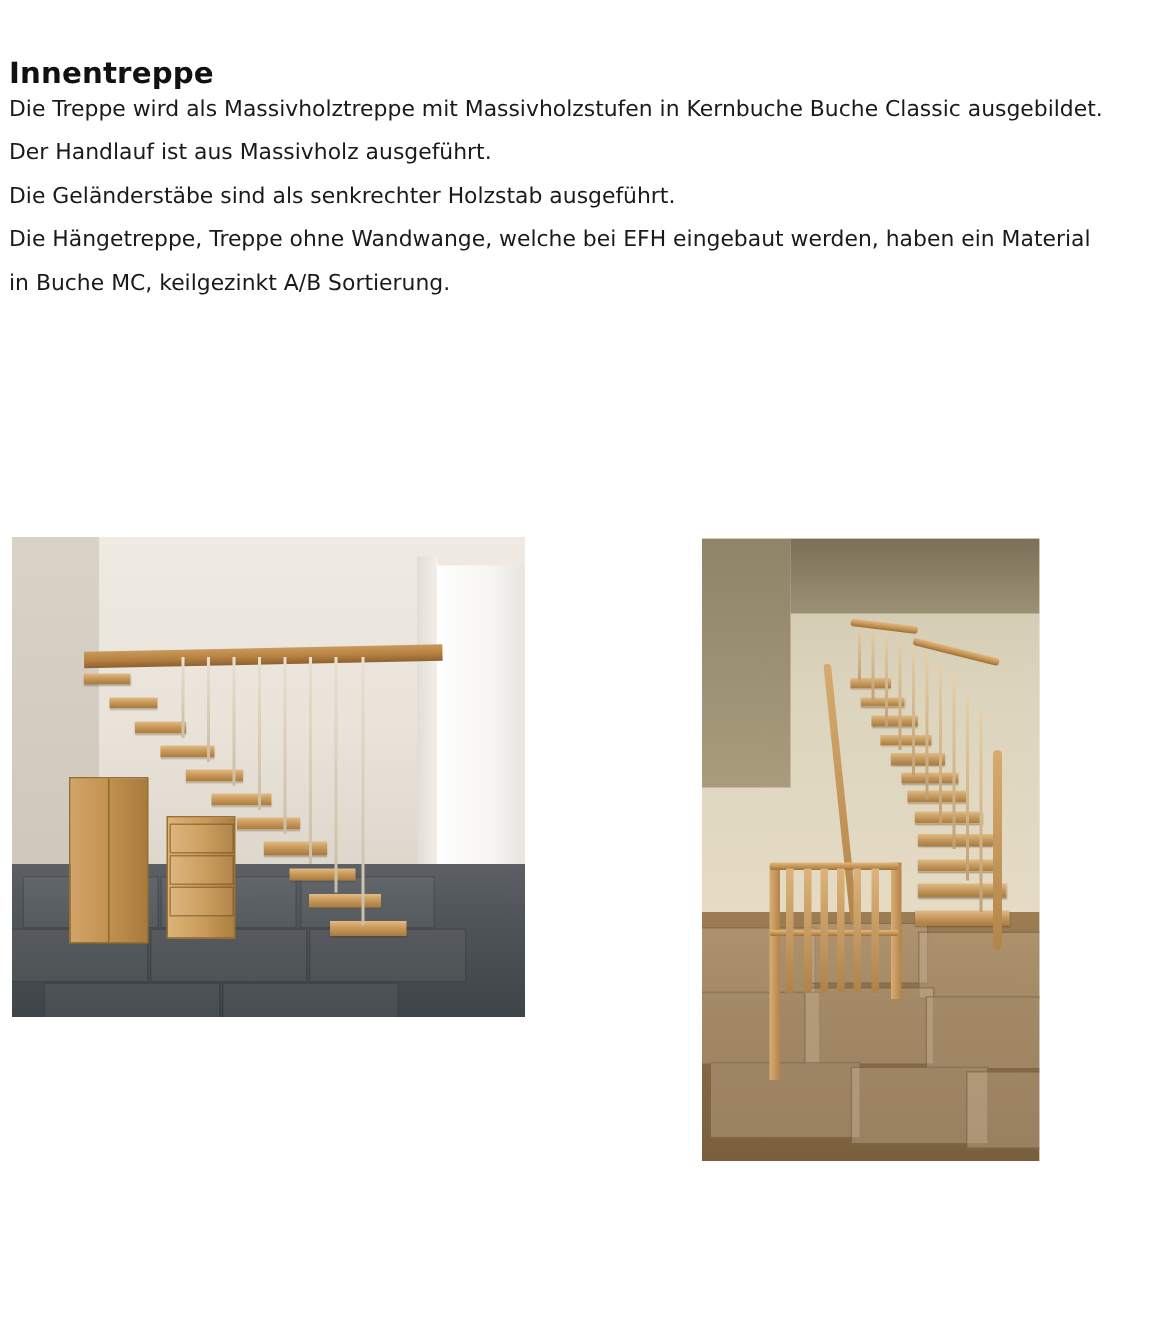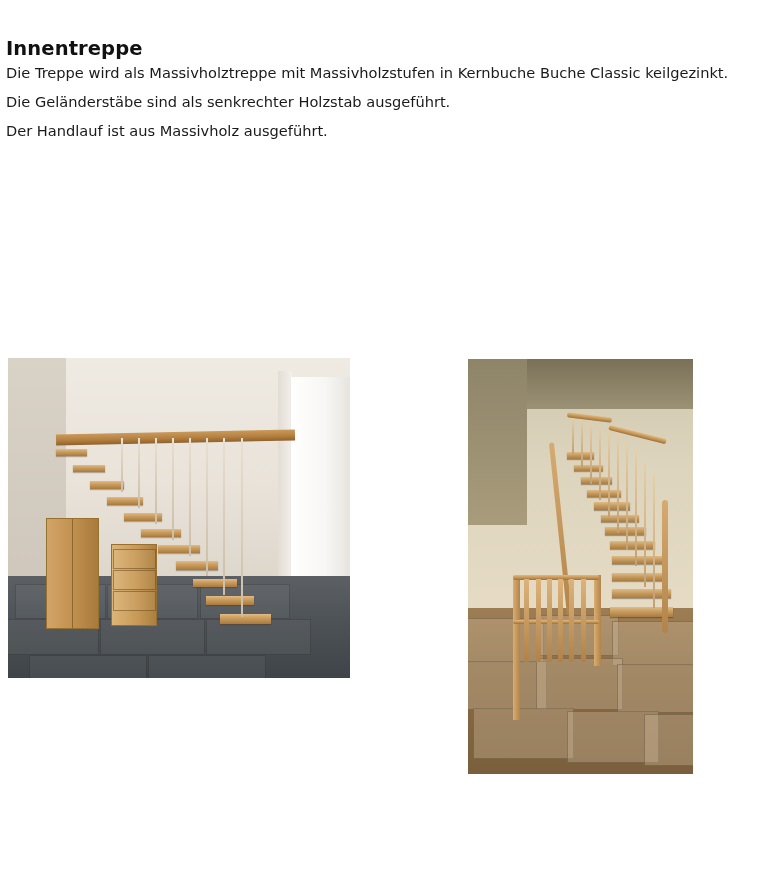--- a/index.html
+++ b/index.html
@@ -196,23 +196,24 @@
   }
 </style>
 </head>
 <body>
 
 <div class="page">
 
   <h1 class="doc-title">Innentreppe</h1>
 
   <div class="body-text">
-    <p>Die Treppe wird als Massivholztreppe mit Massivholzstufen in Kernbuche Buche Classic keilgezinkt.</p>
+    <p>Die Treppe wird als Massivholztreppe mit Massivholzstufen in Kernbuche Buche Classic ausgebildet.</p>
+    <p>Der Handlauf ist aus Massivholz ausgeführt.</p>
     <p>Die Geländerstäbe sind als senkrechter Holzstab ausgeführt.</p>
-    <p>Der Handlauf ist aus Massivholz ausgeführt.</p>
+    <p>Die Hängetreppe, Treppe ohne Wandwange, welche bei EFH eingebaut werden, haben ein Material in Buche MC, keilgezinkt A/B Sortierung.</p>
   </div>
 
   <div class="images">
 
     <div class="photo photo-left">
       <div class="photo-inner">
         <div class="l-wall-back"></div>
         <div class="l-wall-left"></div>
         <div class="l-door-frame"></div>
         <div class="l-door"></div>

